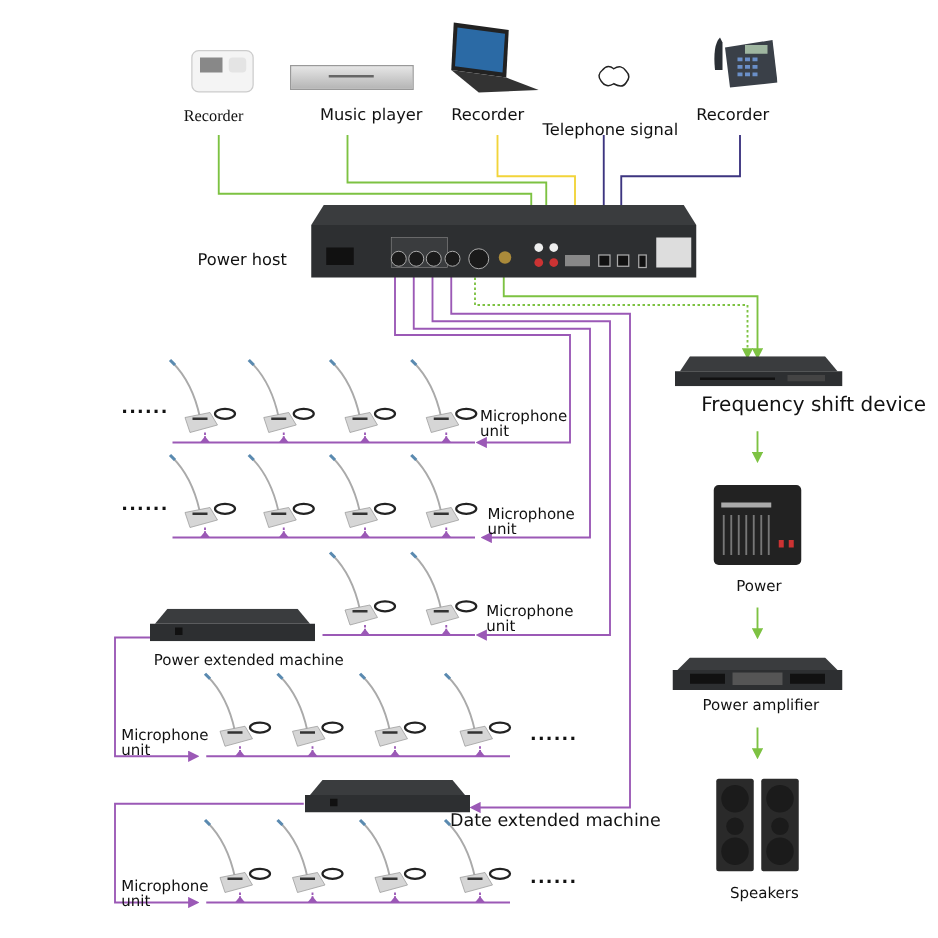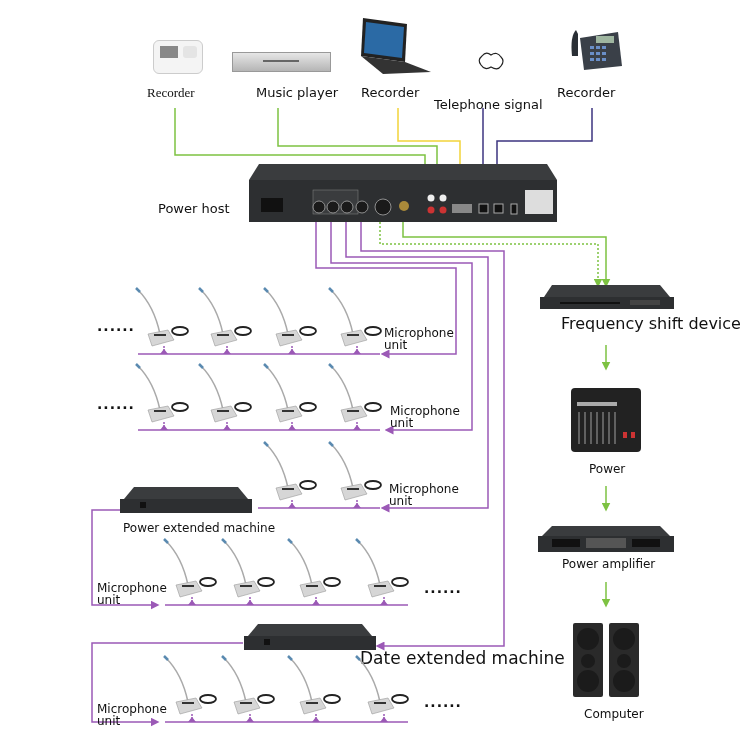--- a/index.html
+++ b/index.html
@@ -187,38 +187,38 @@
       <g fill="#1b1b1b">
         <circle cx="17" cy="18" r="11"></circle>
         <circle cx="17" cy="40" r="7"></circle>
         <circle cx="17" cy="60" r="11"></circle>
         <circle cx="53" cy="18" r="11"></circle>
         <circle cx="53" cy="40" r="7"></circle>
         <circle cx="53" cy="60" r="11"></circle>
       </g>
     </svg>
 </div>
-<div class="lbl" style="left:584px;top:708px;font-size:12px;">Computer</div>
+<div class="lbl" style="left:584px;top:708px;font-size:12px;">Speakers</div>
 
 <div class="dev" style="left:120px;top:487px;width:132px;height:26px;">
   <svg width="132" height="26">
       <polygon points="14,0 118,0 128,12 4,12" fill="#3a3c3e"></polygon>
       <rect x="0" y="12" width="132" height="14" fill="#2d2f31"></rect>
       <rect x="20" y="15" width="6" height="6" fill="#111"></rect>
     </svg>
 </div>
 <div class="lbl" style="left:123px;top:522px;font-size:12px;">Power extended machine</div>
 <div class="dev" style="left:244px;top:624px;width:132px;height:26px;">
   <svg width="132" height="26">
       <polygon points="14,0 118,0 128,12 4,12" fill="#3a3c3e"></polygon>
       <rect x="0" y="12" width="132" height="14" fill="#2d2f31"></rect>
       <rect x="20" y="15" width="6" height="6" fill="#111"></rect>
     </svg>
 </div>
-<div class="lbl" style="left:360px;top:650px;font-size:17px;">Date extended machine</div>
+<div class="lbl" style="left:360px;top:650px;font-size:14px;">Date extended machine</div>
 
 <div class="lbl2" style="left:384px;top:327px;"><span>Microphone</span><br><span>unit</span></div>
 <div class="lbl2" style="left:390px;top:405px;"><span>Microphone</span><br><span>unit</span></div>
 <div class="lbl2" style="left:389px;top:483px;"><span>Microphone</span><br><span>unit</span></div>
 <div class="lbl2" style="left:97px;top:582px;"><span>Microphone</span><br><span>unit</span></div>
 <div class="lbl2" style="left:97px;top:703px;"><span>Microphone</span><br><span>unit</span></div>
 
 <div class="dots" style="left:97px;top:318px;">......</div>
 <div class="dots" style="left:97px;top:396px;">......</div>
 <div class="dots" style="left:424px;top:580px;">......</div>

